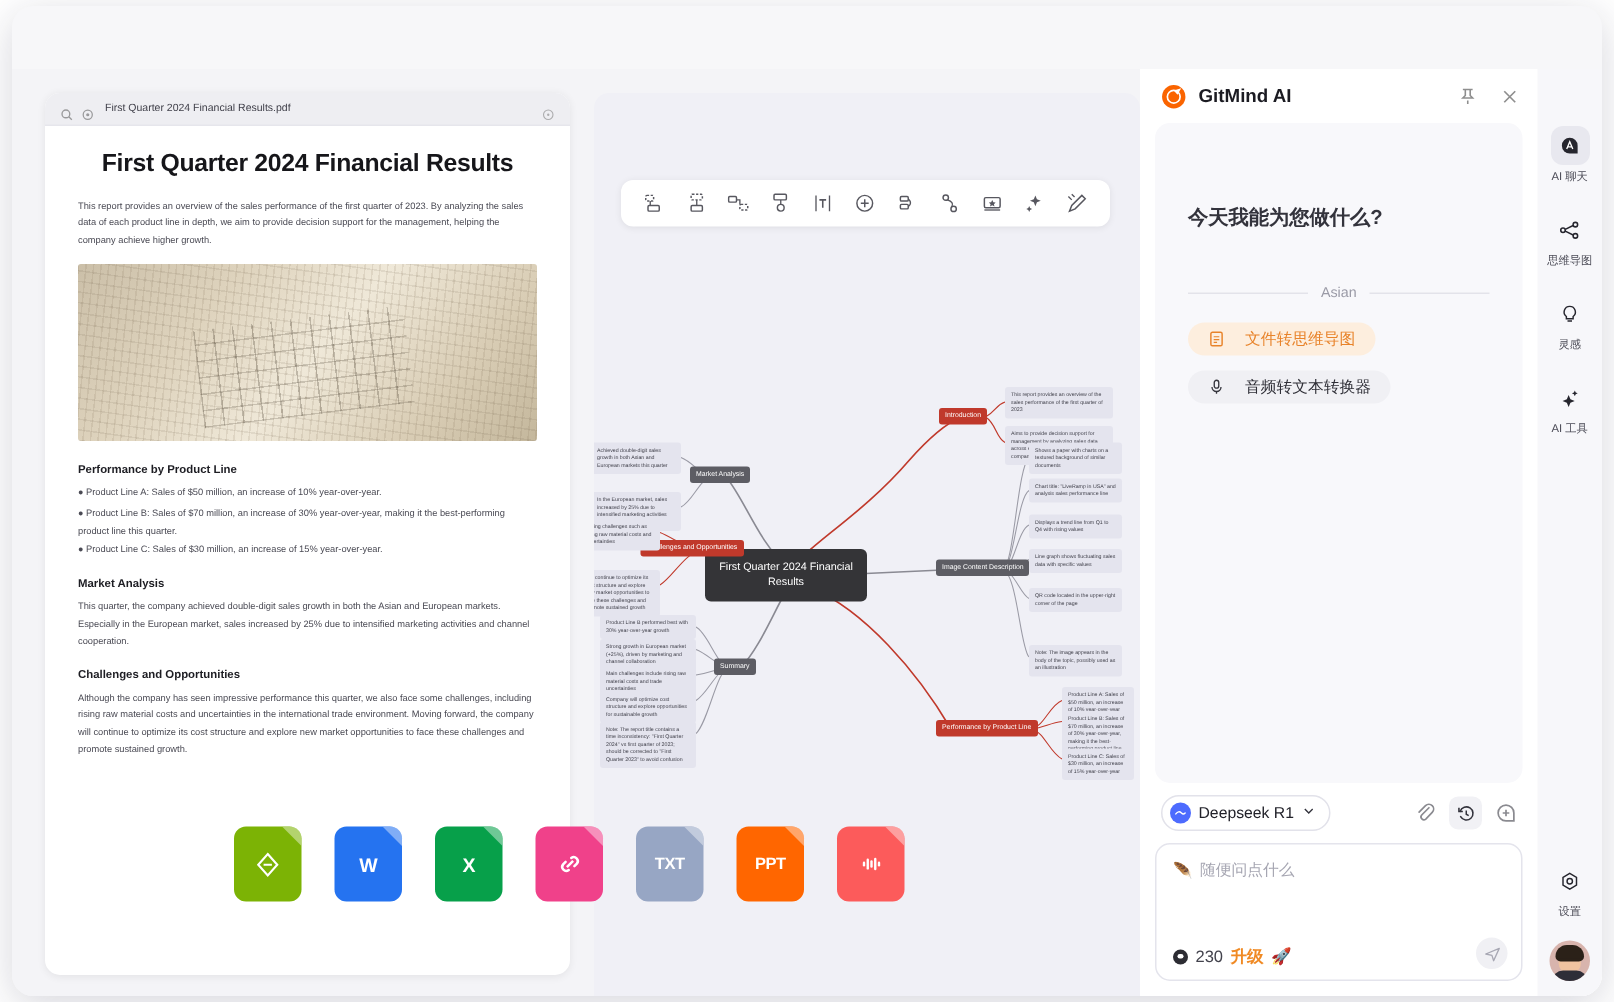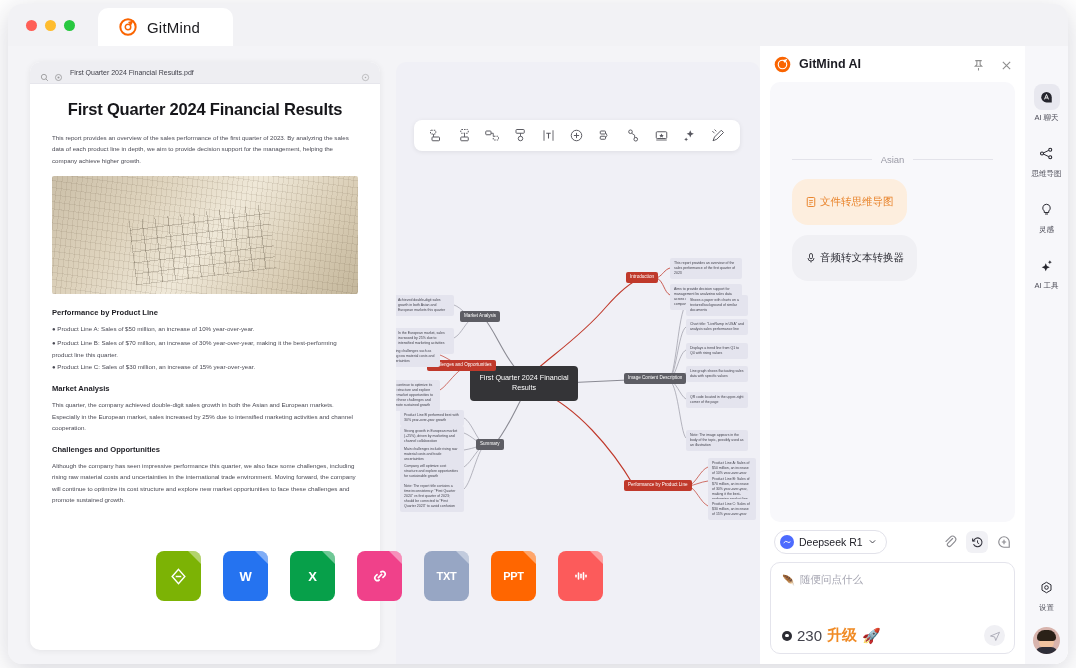--- a/index.html
+++ b/index.html
@@ -211,24 +211,24 @@
   }
   .tools-sep {
     display: flex; align-items: center; gap: 9px;
     margin: 36px 0 14px 0;
   }
   .tools-sep .ln { flex: 1; height: 1px; background: #e3e3ea; }
   .tools-sep .lbl { font-size: 9.5px; color: #9a9aa6; }
 
   .tool-btn {
     align-self: flex-start;
-    display: flex; align-items: center; gap: 3px;
+    display: flex; align-items: center; gap: 13px;
     background: #f0f0f4;
     border-radius: 16px;
-    padding: 16px 13px;
+    padding: 4px 13px;
     margin-bottom: 10px;
     font-size: 10.5px; color: #2e2e36;
     cursor: pointer;
   }
   .tool-btn.accent { background: #fdeede; color: #e8832a; }
   .tool-btn .tic { width: 12px; height: 12px; flex: none; }
 
   .ai-footer { padding: 0 10px 10px 10px; flex: none; }
   .modelrow {
     display: flex; align-items: center; gap: 6px;
@@ -256,21 +256,21 @@
 
   .composer {
     border: 1px solid #e4e4ec; border-radius: 10px;
     height: 92px; padding: 10px 11px 8px 11px;
     display: flex; flex-direction: column; position: relative;
   }
   .ph { font-size: 10.5px; color: #a6a6b2; display: flex; align-items: center; gap: 5px; }
   .credits {
     position: absolute; left: 11px; bottom: 8px;
     display: flex; align-items: center; gap: 5px;
-    font-size: 15px; color: #43434d;
+    font-size: 11px; color: #43434d;
   }
   .coin {
     width: 10px; height: 10px; border-radius: 50%;
     background: #2c2c33; flex: none;
     display: flex; align-items: center; justify-content: center;
   }
   .coin i { width: 3.5px; height: 3.5px; border-radius: 50%; background: #fff; display:block;}
   .upgrade { color: #f08a24; font-weight: bold; }
   .send {
     position: absolute; right: 9px; bottom: 7px;
@@ -307,37 +307,20 @@
   .avatar .hair { position:absolute; left:4px; top:3px; width:19px; height:11px; background:#2b2118; border-radius:9px 9px 4px 4px; }
   .avatar .face { position:absolute; left:6px; top:8px; width:15px; height:14px; background:#f0c3a0; border-radius:7px; }
   .avatar .glasses { position:absolute; left:5px; top:11px; width:17px; height:4px; border-top:1.6px solid #2b2118; }
   .avatar .body { position:absolute; left:2px; bottom:0; width:23px; height:7px; background:#2e2e38; border-radius:7px 7px 0 0; }
 </style>
 </head>
 <body>
 
 <div class="window">
 
-  <div class="titlebar">
-    <div class="traffic">
-      <span class="dot red"></span>
-      <span class="dot amber"></span>
-      <span class="dot green"></span>
-    </div>
-    <div class="tab">
-      <span class="tab-logo">
-        <svg viewBox="0 0 24 24" width="20" height="20">
-          <circle cx="12" cy="12" r="9.2" fill="none" stroke="#fa6400" stroke-width="2.4"></circle>
-          <path d="M12 6 L19 4 L15.5 10.5 Z" fill="#fa6400"></path>
-          <circle cx="12" cy="12" r="3.3" fill="none" stroke="#fa6400" stroke-width="1.8"></circle>
-        </svg>
-      </span>
-      <span class="tab-title">GitMind</span>
-    </div>
-  </div>
 
   <div class="workspace">
 
     <div class="doc-panel">
       <div class="doc-head">
         <span class="ic">
           <svg viewBox="0 0 16 16" width="9" height="9">
               <circle cx="7" cy="7" r="4.6" fill="none" stroke="#555" stroke-width="1.6"></circle>
               <line x1="10.4" y1="10.4" x2="14" y2="14" stroke="#555" stroke-width="1.6"></line>
             </svg>
@@ -563,20 +546,21 @@
               </svg>
           </span>
           <span class="ai-head-ic">
             <svg viewBox="0 0 16 16" width="13" height="13">
                 <path d="M3.5 3.5 L12.5 12.5 M12.5 3.5 L3.5 12.5" stroke="#444" stroke-width="1.4"></path>
               </svg>
           </span>
         </div>
 
         <div class="ai-card">
+          <div class="subwelcome">今天我能为您做什么?</div>
 
           <div class="tools-sep">
             <span class="ln"></span>
             <span class="lbl">Asian</span>
             <span class="ln"></span>
           </div>
 
           <div class="tool-btn accent">
             <span class="tic">
               <svg viewBox="0 0 16 16" width="12" height="12">

